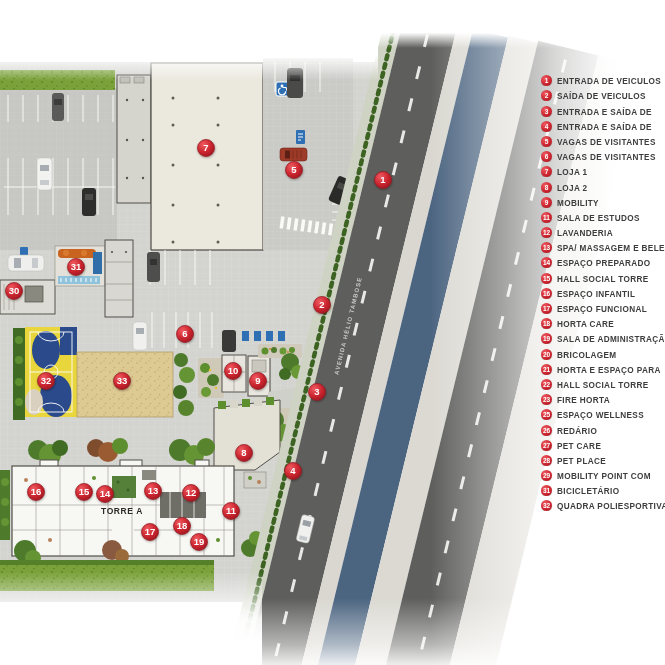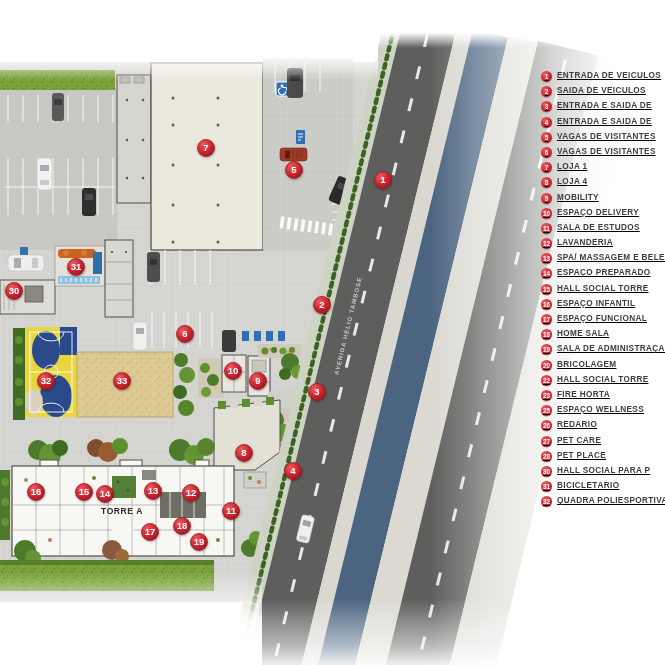--- a/index.html
+++ b/index.html
@@ -3,21 +3,21 @@
 <meta charset="utf-8">
 <style>
   html,body{margin:0;padding:0;background:#fff;width:665px;height:665px;overflow:hidden;
     font-family:"Liberation Sans", sans-serif;}
   #stage{position:relative;width:665px;height:665px;background:#fff;overflow:hidden;}
   #plan-svg{position:absolute;left:0;top:0;}
   .mktext{font:bold 9.5px "Liberation Sans", sans-serif;fill:#fff;text-anchor:middle;}
   .tower-label{font:bold 8.5px "Liberation Sans", sans-serif;fill:#2b2a27;letter-spacing:.6px;text-anchor:middle;}
   .road-label{font:bold 6px "Liberation Sans", sans-serif;fill:#c9c9c5;letter-spacing:1.1px;text-anchor:middle;}
   #legend{position:absolute;left:541px;top:71px;width:124px;display:flex;flex-direction:column;}
-  .legend-row{display:flex;align-items:flex-start;height:15.2px;flex:none;white-space:nowrap;overflow:hidden;text-decoration:underline;}
+  .legend-row{display:flex;align-items:flex-end;height:15.2px;flex:none;white-space:nowrap;overflow:hidden;}
   .lnum{flex:none;width:11px;height:11px;border-radius:50%;
     background:radial-gradient(circle at 35% 30%, #ef5a60 0%, #cc2630 55%, #9c161f 100%);
     color:#fff;font-size:6.5px;font-weight:bold;display:flex;align-items:center;justify-content:center;
     box-shadow:0 .5px 1px rgba(0,0,0,.35);}
   .llabel{margin-left:5px;font-size:8.2px;font-weight:bold;color:#3d3d3d;letter-spacing:.35px;}
 </style>
 </head>
 <body>
 
 <div id="stage">
@@ -515,31 +515,27 @@
       <div class="legend-row">
         <span class="lnum">6</span>
         <span class="llabel">VAGAS DE VISITANTES</span>
       </div>
       <div class="legend-row">
         <span class="lnum">7</span>
         <span class="llabel">LOJA 1</span>
       </div>
       <div class="legend-row">
         <span class="lnum">8</span>
-        <span class="llabel">LOJA 4</span>
+        <span class="llabel">LOJA 2</span>
       </div>
       <div class="legend-row">
         <span class="lnum">9</span>
         <span class="llabel">MOBILITY</span>
       </div>
       <div class="legend-row">
-        <span class="lnum">10</span>
-        <span class="llabel">ESPAÇO DELIVERY</span>
-      </div>
-      <div class="legend-row">
         <span class="lnum">11</span>
         <span class="llabel">SALA DE ESTUDOS</span>
       </div>
       <div class="legend-row">
         <span class="lnum">12</span>
         <span class="llabel">LAVANDERIA</span>
       </div>
       <div class="legend-row">
         <span class="lnum">13</span>
         <span class="llabel">SPA/ MASSAGEM E BELEZA</span>
@@ -555,31 +551,35 @@
       <div class="legend-row">
         <span class="lnum">16</span>
         <span class="llabel">ESPAÇO INFANTIL</span>
       </div>
       <div class="legend-row">
         <span class="lnum">17</span>
         <span class="llabel">ESPAÇO FUNCIONAL</span>
       </div>
       <div class="legend-row">
         <span class="lnum">18</span>
-        <span class="llabel">HOME SALA</span>
+        <span class="llabel">HORTA CARE</span>
       </div>
       <div class="legend-row">
         <span class="lnum">19</span>
         <span class="llabel">SALA DE ADMINISTRAÇÃO</span>
       </div>
       <div class="legend-row">
         <span class="lnum">20</span>
         <span class="llabel">BRICOLAGEM</span>
       </div>
       <div class="legend-row">
+        <span class="lnum">21</span>
+        <span class="llabel">HORTA E ESPAÇO PARA</span>
+      </div>
+      <div class="legend-row">
         <span class="lnum">22</span>
         <span class="llabel">HALL SOCIAL TORRE</span>
       </div>
       <div class="legend-row">
         <span class="lnum">23</span>
         <span class="llabel">FIRE HORTA</span>
       </div>
       <div class="legend-row">
         <span class="lnum">25</span>
         <span class="llabel">ESPAÇO WELLNESS</span>
@@ -590,22 +590,22 @@
       </div>
       <div class="legend-row">
         <span class="lnum">27</span>
         <span class="llabel">PET CARE</span>
       </div>
       <div class="legend-row">
         <span class="lnum">28</span>
         <span class="llabel">PET PLACE</span>
       </div>
       <div class="legend-row">
-        <span class="lnum">30</span>
-        <span class="llabel">HALL SOCIAL PARA P</span>
+        <span class="lnum">29</span>
+        <span class="llabel">MOBILITY POINT COM</span>
       </div>
       <div class="legend-row">
         <span class="lnum">31</span>
         <span class="llabel">BICICLETÁRIO</span>
       </div>
       <div class="legend-row">
         <span class="lnum">32</span>
         <span class="llabel">QUADRA POLIESPORTIVA</span>
       </div>
     </div>

